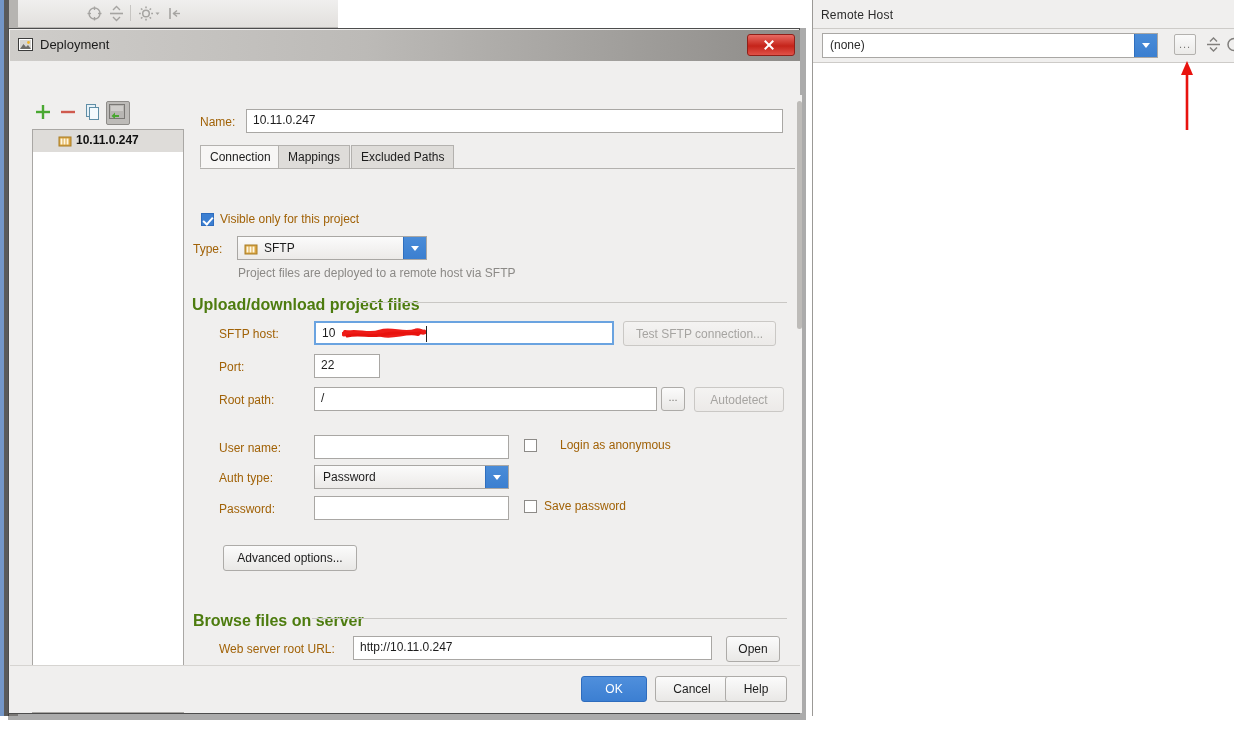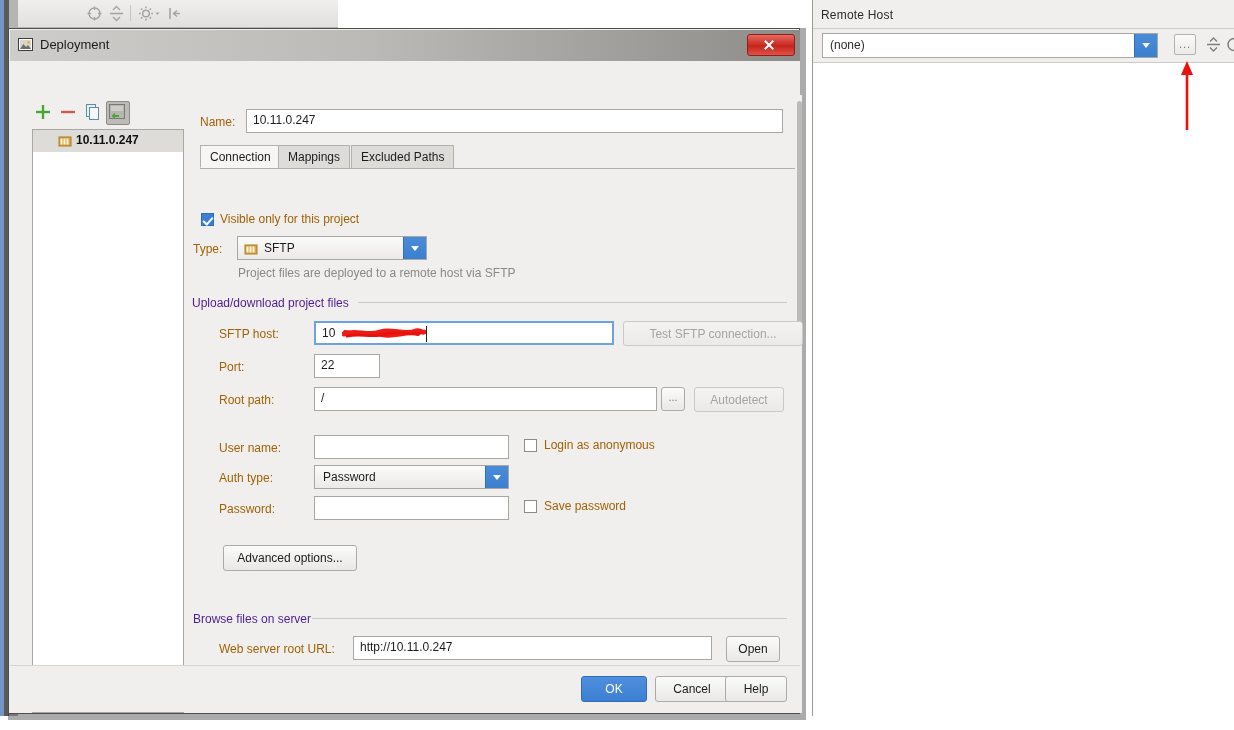--- a/index.html
+++ b/index.html
@@ -143,21 +143,21 @@
   .combo .carrow {
     position:absolute; right:0; top:0; width:22px; height:100%;
     background:linear-gradient(#4a8cd8,#3b7fd0); border-left:1px solid #2f6fbe;
   }
   .combo .carrow::after{
     content:""; position:absolute; left:7px; top:9px;
     border-left:4px solid transparent; border-right:4px solid transparent;
     border-top:5px solid #ffffff;
   }
 
-  .grp-title { position:absolute; font-size:12px; color:#4c1d95; }
+  .grp-title { position:absolute; font-size:16px; color:#4d7c0f;font-weight:bold; }
   .grp-line { position:absolute; height:1px; background:#c9c7c4; }
 
   .hint { position:absolute; font-size:12px; color:#8b8986; }
 
   .warn-row { position:absolute; }
   .warn-tri { position:absolute; left:0; top:2px; width:0; height:0;
               border-left:7px solid transparent; border-right:7px solid transparent;
               border-bottom:12px solid #f0b429; }
   .warn-tri::after{ content:"!"; position:absolute; left:-2px; top:2px; font-size:9px; color:#6b4b06; font-weight:bold;}
   .warn-text { position:absolute; left:20px; top:0; font-size:12px; color:#1c1c1c; }
@@ -365,40 +365,40 @@
           <span class="txt">10</span>
           <span class="sftp-scribble">
             <svg viewBox="0 0 84 14" width="84" height="14">
               <path d="M2 8 C14 3, 26 11, 38 6 C50 2, 62 10, 74 5 C78 4, 80 7, 82 6" stroke="#ee1c18" stroke-width="5" fill="none" stroke-linecap="round"></path>
               <path d="M3 6 C16 10, 28 4, 40 9 C52 12, 64 5, 76 8" stroke="#ee1c18" stroke-width="4" fill="none" stroke-linecap="round"></path>
               <path d="M5 10 C18 7, 30 12, 44 8 C56 5, 66 9, 78 7" stroke="#e8120d" stroke-width="3" fill="none" stroke-linecap="round"></path>
             </svg>
           </span>
           <span style="position:absolute;left:110px;top:3px;width:1px;height:16px;background:#222;"></span>
         </div>
-        <div class="btn disabled" style="left:431px; top:226px; width:180px; height:25px;">Test SFTP connection...</div>
+        <div class="btn disabled" style="left:431px; top:226px; width:153px; height:25px;">Test SFTP connection...</div>
 
         <div class="lbl" style="left:27px; top:265px;">Port:</div>
         <div class="tfield" style="left:122px; top:259px; width:66px; height:24px;padding-left:40px;">
           <span class="txt">22</span>
         </div>
 
         <div class="lbl" style="left:27px; top:298px;">Root path:</div>
         <div class="tfield" style="left:122px; top:292px; width:343px; height:24px;">
           <span class="txt">/</span>
         </div>
         <div class="btn" style="left:469px; top:292px; width:24px; height:24px; line-height:18px; font-size:11px; color:#7b7976;">...</div>
         <div class="btn disabled" style="left:502px; top:292px; width:90px; height:25px;">Autodetect</div>
 
         <div class="lbl" style="left:27px; top:346px;">User name:</div>
         <div class="tfield" style="left:122px; top:340px; width:195px; height:24px;">
           <span class="txt"></span>
         </div>
         <div class="chk" style="left:332px; top:344px;"></div>
-        <div class="lbl" style="left:352px; top:343px;">Login as anonymous</div>
+        <div class="lbl" style="left:368px; top:343px;">Login as anonymous</div>
 
         <div class="lbl" style="left:27px; top:376px;">Auth type:</div>
         <div class="combo" style="left:122px; top:370px; width:195px; height:24px;">
           <span class="cval">Password</span>
           <span class="carrow"></span>
         </div>
 
         <div class="lbl" style="left:27px; top:407px;">Password:</div>
         <div class="tfield" style="left:122px; top:401px; width:195px; height:24px;">
           <span class="txt"></span>

